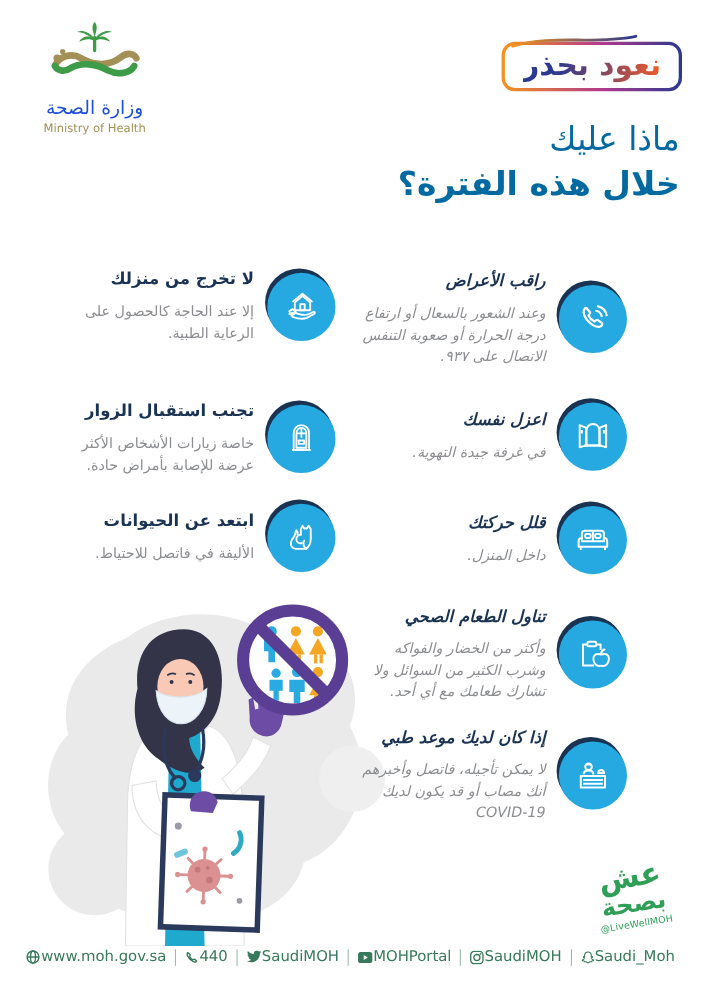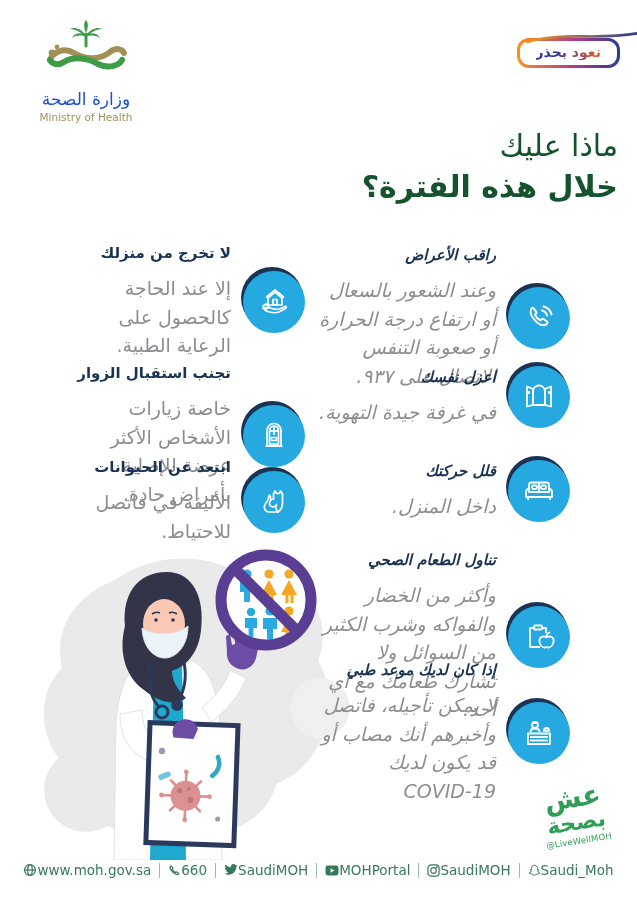--- a/index.html
+++ b/index.html
@@ -6,40 +6,40 @@
   .page{position:relative;width:637px;height:900px;background:#fff;overflow:hidden;
         font-family:"DejaVu Sans",sans-serif;}
   
   .logo{position:absolute;left:36px;top:20px;width:100px;text-align:center;}
   .logo-ar{color:#1d4ed8;font-size:17px;line-height:1.1;direction:rtl;}
   .logo-en{color:#A39057;font-size:10.5px;margin-top:2px;}
   
   .badge{position:absolute;top:38px;right:17px;border-radius:12px;padding:3px;
          background:linear-gradient(90deg,#F7941D,#B33A8C 55%,#2B3990);}
   .badge-inner{background:#fff;border-radius:9px;padding:3px 16px 5px 16px;}
-  .badge-text{font-size:14px;font-weight:bold;direction:rtl;color:#2B3990;
+  .badge-text{font-size:27px;font-weight:bold;direction:rtl;color:#2B3990;
               background:linear-gradient(to left,#F15A29,#2B3990 75%);
               -webkit-background-clip:text;background-clip:text;
               -webkit-text-fill-color:transparent;}
   .badge-swoosh{position:absolute;top:-9px;left:8px;}
   
-  .main-title{position:absolute;top:128px;right:19px;text-align:right;direction:rtl;color:#14532d;}
+  .main-title{position:absolute;top:109px;right:19px;text-align:right;direction:rtl;color:#0369a1;}
   .main-title .t1{font-size:30px;font-weight:normal;letter-spacing:.5px;}
   .main-title .t2{font-size:30px;font-weight:bold;margin-top:6px;}
   
   .item{position:absolute;display:flex;gap:12px;direction:rtl;align-items:center;}
   .right-col{right:67px;font-style:italic;}  .left-col{right:332px;}
   .right-col .item-text{width:178px;}  .left-col .item-text{width:158px;}
   .icon-wrap{width:62px;height:62px;position:relative;flex:none;}
   .icon-wrap::before{content:"";position:absolute;inset:0;border-radius:50%;
                      background:#1A3353;transform:translate(-2px,-4px);}
   .disc{position:absolute;inset:0;border-radius:50%;background:#25A9E0;
         display:flex;align-items:center;justify-content:center;}
   .item-title{font-size:15px;font-weight:bold;color:#1A3353;margin-bottom:3px;}
-  .item-body{font-size:19px;color:#8B8D90;line-height:1.5;margin-top:12px;}
+  .item-body{font-size:13px;color:#8B8D90;line-height:1.5;margin-top:12px;}
   
   .stamp{position:absolute;top:784px;right:14px;width:96px;text-align:center;
          transform:rotate(-9deg);color:#2F9E57;direction:rtl;}
   .stamp .s1{font-size:27px;font-weight:bold;line-height:1;}
   .stamp .s2{font-size:22px;font-weight:bold;line-height:1;margin-top:1px;}
   .stamp .s3{font-size:8.5px;direction:ltr;margin-top:2px;letter-spacing:.2px;}
   
   .footer{position:absolute;top:862px;left:0;width:100%;display:flex;
           justify-content:center;align-items:center;gap:8px;color:#37795B;font-size:13.5px;}
   .f-item{display:flex;align-items:center;gap:0;}
@@ -339,21 +339,21 @@
           <ellipse cx="8" cy="8" rx="2.6" ry="6.2"></ellipse>
           <line x1="1.8" y1="8" x2="14.2" y2="8"></line>
       </svg>
       <span>www.moh.gov.sa</span>
     </div>
     <div class="f-div"></div>
     <div class="f-item">
       <svg width="13" height="13" viewBox="0 0 16 16" fill="none" stroke="#37795B" stroke-width="1.5" stroke-linecap="round">
         <path d="M3.5,2.5 C2.5,3.2 2.3,4.8 3.4,6.8 C4.8,9.4 7,11.6 9.6,12.6 C11.4,13.3 12.8,12.8 13.2,11.8 L11,9.8 C10.3,9.4 9.6,10 9,10.5 C7.4,9.6 5.9,8.1 5.2,6.5 C5.8,6 6.4,5.2 5.9,4.5 Z"></path>
       </svg>
-      <span>660</span>
+      <span>440</span>
     </div>
     <div class="f-div"></div>
     <div class="f-item">
       <svg width="14" height="12" viewBox="0 0 14 12" fill="#37795B">
         <path d="M13.6,1.4 c-0.5,0.2 -1,0.4 -1.5,0.4 c0.5,-0.3 0.9,-0.8 1.1,-1.4 c-0.5,0.3 -1.1,0.5 -1.7,0.7 C11,0.4 10.3,0 9.5,0 C8,0 6.8,1.2 6.8,2.7 c0,0.2 0,0.4 0.1,0.6 C4.7,3.2 2.7,2.1 1.4,0.5 C1.2,0.9 1,1.3 1,1.8 c0,0.9 0.5,1.8 1.2,2.3 C1.8,4 1.4,3.9 1,3.7 v0 c0,1.3 0.9,2.4 2.2,2.7 C3,6.5 2.7,6.5 2.4,6.5 c-0.2,0 -0.3,0 -0.5,0 c0.3,1.1 1.3,1.9 2.5,1.9 c-0.9,0.7 -2.1,1.2 -3.3,1.2 c-0.2,0 -0.4,0 -0.6,0 C1.7,10.4 3.1,10.8 4.6,10.8 c5,0 7.7,-4.1 7.7,-7.7 v-0.3 C12.8,2.4 13.2,1.9 13.6,1.4 Z"></path>
       </svg>
       <span>SaudiMOH</span>
     </div>
     <div class="f-div"></div>
     <div class="f-item">

